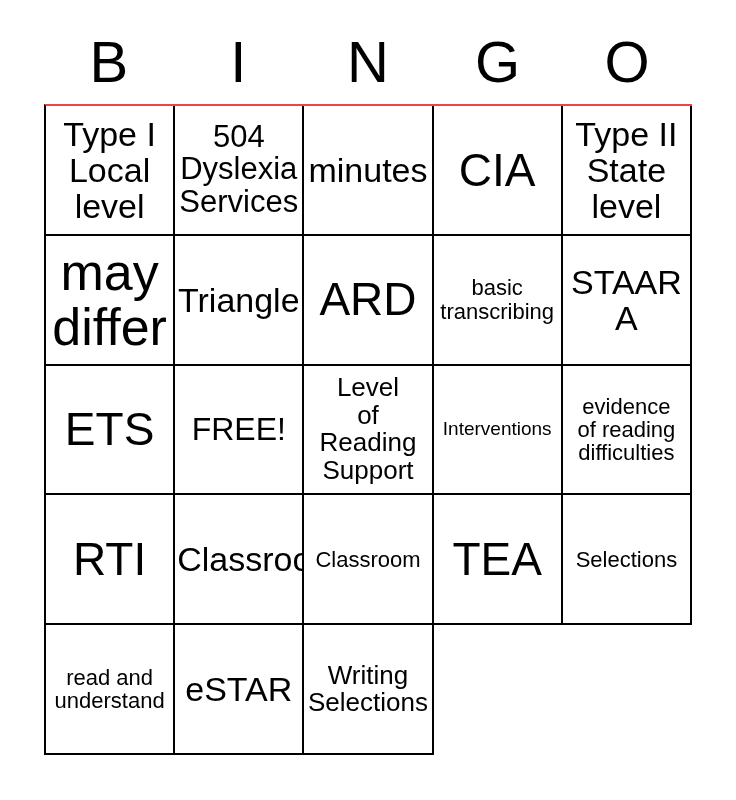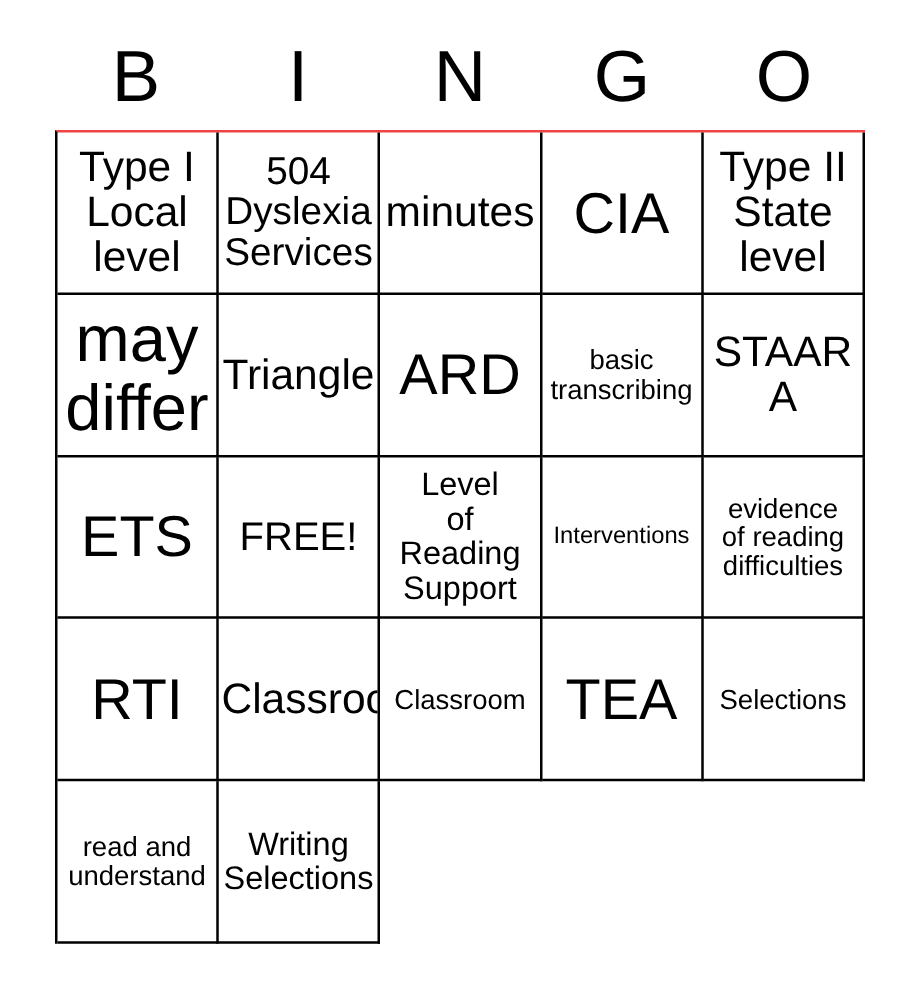--- a/index.html
+++ b/index.html
@@ -167,18 +167,21 @@
         <div class="cell-text fs-xl">TEA</div>
       </div>
       <div class="cell">
         <div class="cell-text fs-xxs">Selections</div>
       </div>
       <div class="cell">
         <div class="cell-text fs-xxs">read and
 understand</div>
       </div>
       <div class="cell">
+        <div class="cell-text fs-m">eSTAR</div>
+      </div>
+      <div class="cell">
         <div class="cell-text fs-xs">Writing
 Selections</div>
       </div>
     </div>
 
 </div>
 
 </body></html>

